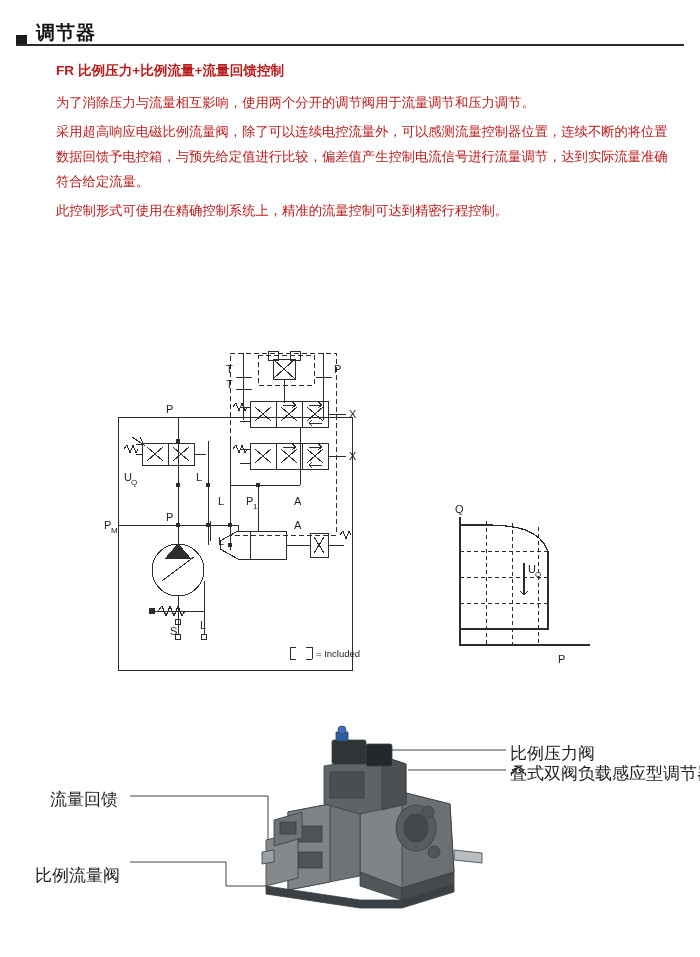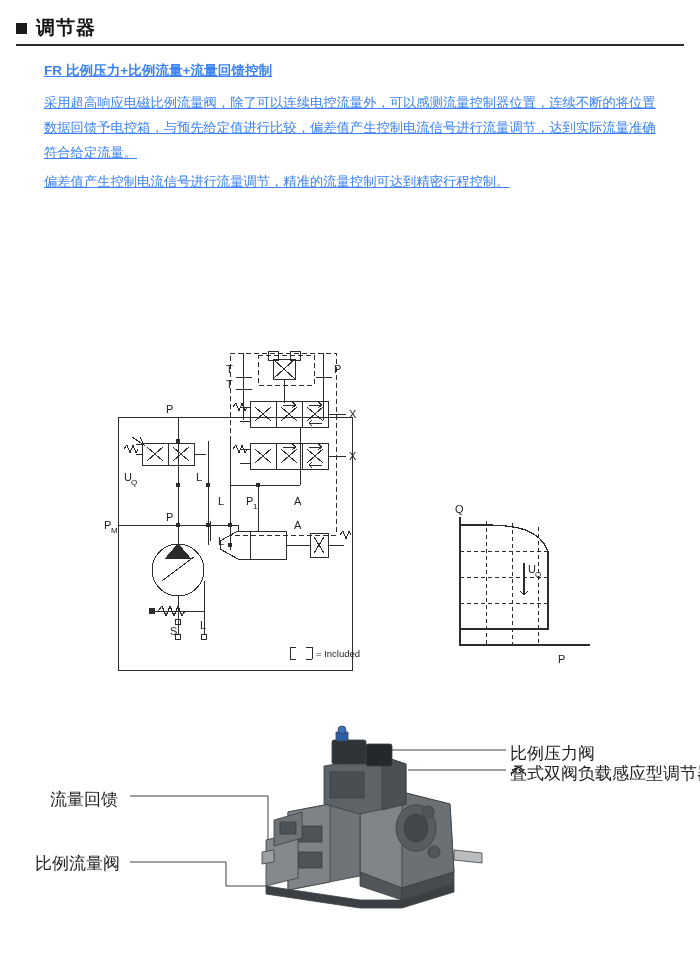--- a/index.html
+++ b/index.html
@@ -9,37 +9,37 @@
     font-family:"Liberation Sans","DejaVu Sans",sans-serif;
     color:#231f20;
     position:relative;
     overflow:hidden;
   }
   .page{position:relative;width:700px;height:957px;}
 
   
   .header{
     position:absolute;left:0;top:10px;width:700px;height:36px;
-    display:flex;align-items:center;
+    display:flex;align-items:flex-end;
   }
   .header .sq{
     width:11px;height:11px;background:#1b1b1b;margin-left:16px;margin-right:9px;
     display:inline-block;
   }
   .header .title{
     font-size:19px;font-weight:bold;letter-spacing:1px;color:#111;
   }
   .header .rule{
     position:absolute;left:16px;top:34px;width:668px;height:2px;background:#2c2c2c;
   }
 
   
   .textblock{
-    position:absolute;left:44px;top:58px;width:612px;
-    font-size:13.3px;line-height:25px;color:#3b82f6;text-decoration:underline;
+    position:absolute;left:56px;top:58px;width:612px;
+    font-size:13.3px;line-height:25px;color:#b91c1c;
   }
   .textblock .h{
     font-weight:bold;font-size:13.6px;margin-bottom:7px;
   }
   .textblock p{margin:0 0 4px 0;}
 
   
   .schematic{
     position:absolute;left:100px;top:345px;width:500px;height:350px;
   }
@@ -59,22 +59,23 @@
 <div class="page">
 
   <div class="header">
     <span class="sq"></span>
     <span class="title">调节器</span>
     <div class="rule"></div>
   </div>
 
   <div class="textblock">
     <div class="h">FR 比例压力+比例流量+流量回馈控制</div>
+    <p>为了消除压力与流量相互影响，使用两个分开的调节阀用于流量调节和压力调节。</p>
     <p>采用超高响应电磁比例流量阀，除了可以连续电控流量外，可以感测流量控制器位置，连续不断的将位置数据回馈予电控箱，与预先给定值进行比较，偏差值产生控制电流信号进行流量调节，达到实际流量准确符合给定流量。</p>
-    <p>偏差值产生控制电流信号进行流量调节，精准的流量控制可达到精密行程控制。</p>
+    <p>此控制形式可使用在精确控制系统上，精准的流量控制可达到精密行程控制。</p>
   </div>
 
   <div class="schematic">
     <svg width="500" height="350" viewBox="0 0 500 350">
       <g fill="none" stroke="#2c2c2c" stroke-width="1" shape-rendering="crispEdges">
 
         <path d="M18 72 L18 325 L252 325 L252 72 Z" stroke="#2c2c2c" stroke-width="1"></path>
 
         <path d="M130 8 L236 8 L236 190 L130 190 Z" stroke="#2c2c2c" stroke-width="1" stroke-dasharray="5,3"></path>
 
@@ -270,16 +271,16 @@
         <path d="M360 50 L476 50"></path>
         <path d="M378 70 L476 70"></path>
         <path d="M100 96 L238 96 L238 140"></path>
         <path d="M100 162 L196 162 L196 186 L236 186"></path>
       </g>
     </svg>
 
     <span class="callout-label" style="left:480px;top:42px;">比例压力阀</span>
     <span class="callout-label" style="left:480px;top:62px;">叠式双阀负载感应型调节器</span>
     <span class="callout-label" style="left:20px;top:88px;">流量回馈</span>
-    <span class="callout-label" style="left:5px;top:152px;">比例流量阀</span>
+    <span class="callout-label" style="left:5px;top:164px;">比例流量阀</span>
   </div>
 
 </div>
 
 </body></html>

